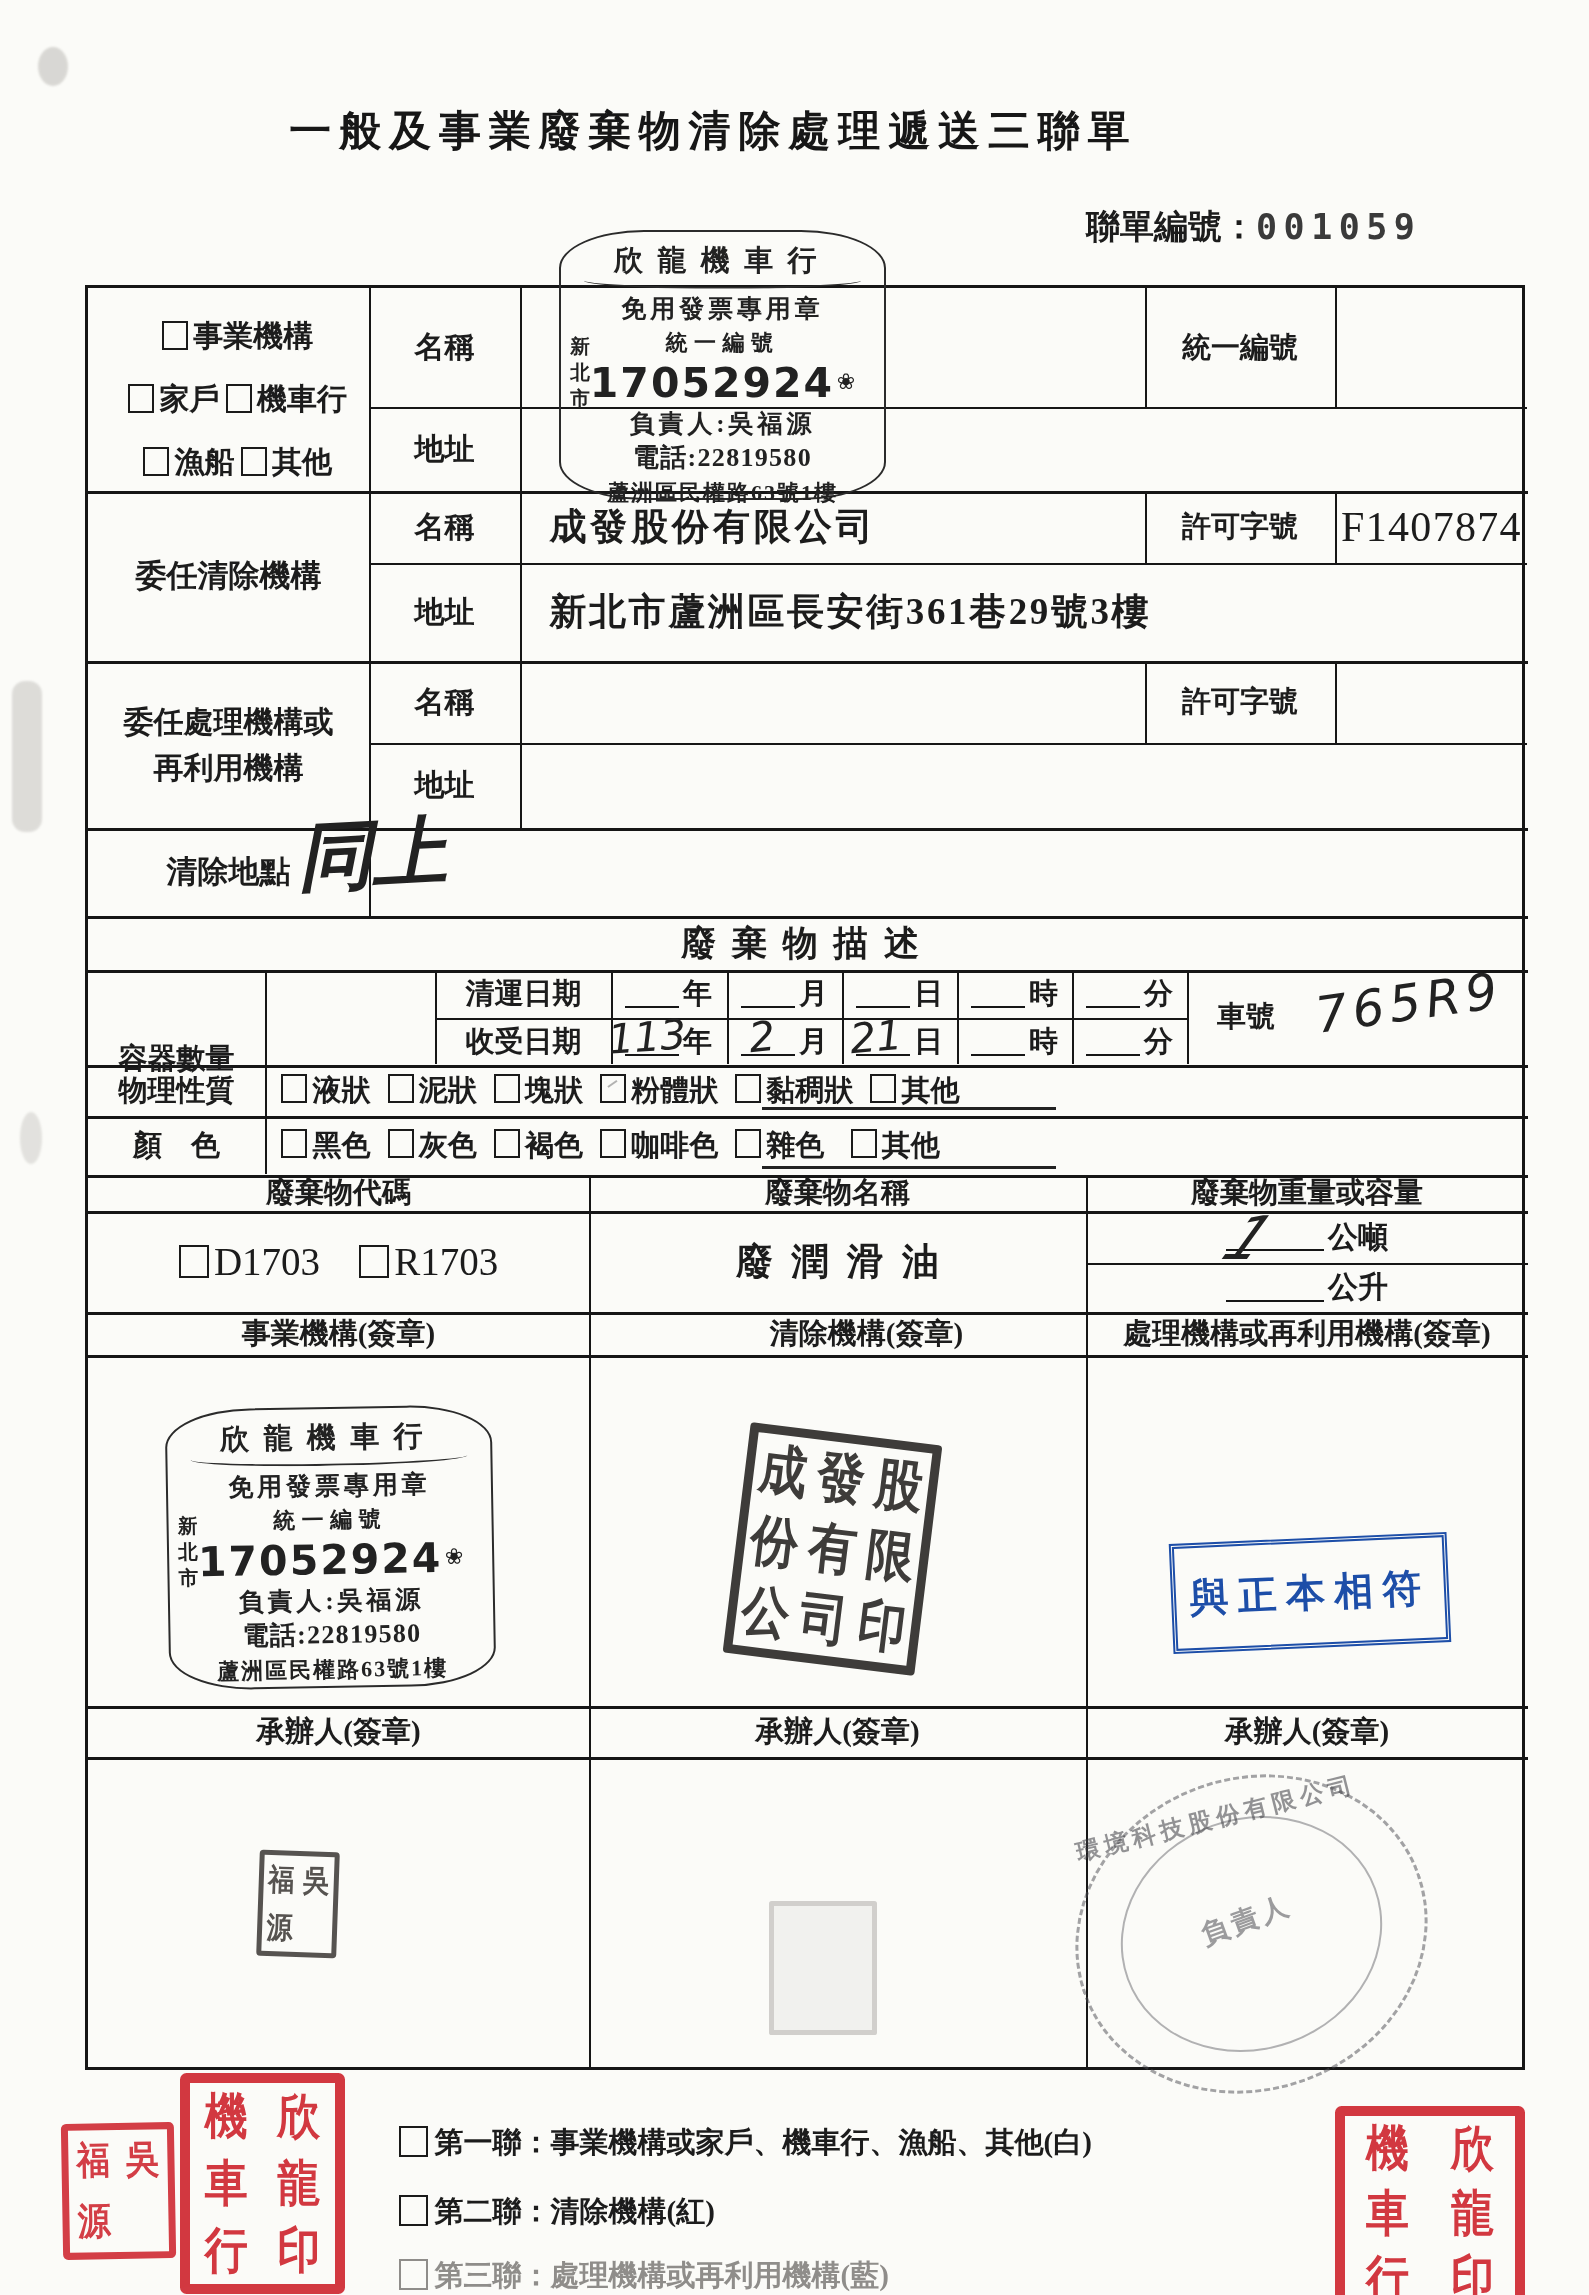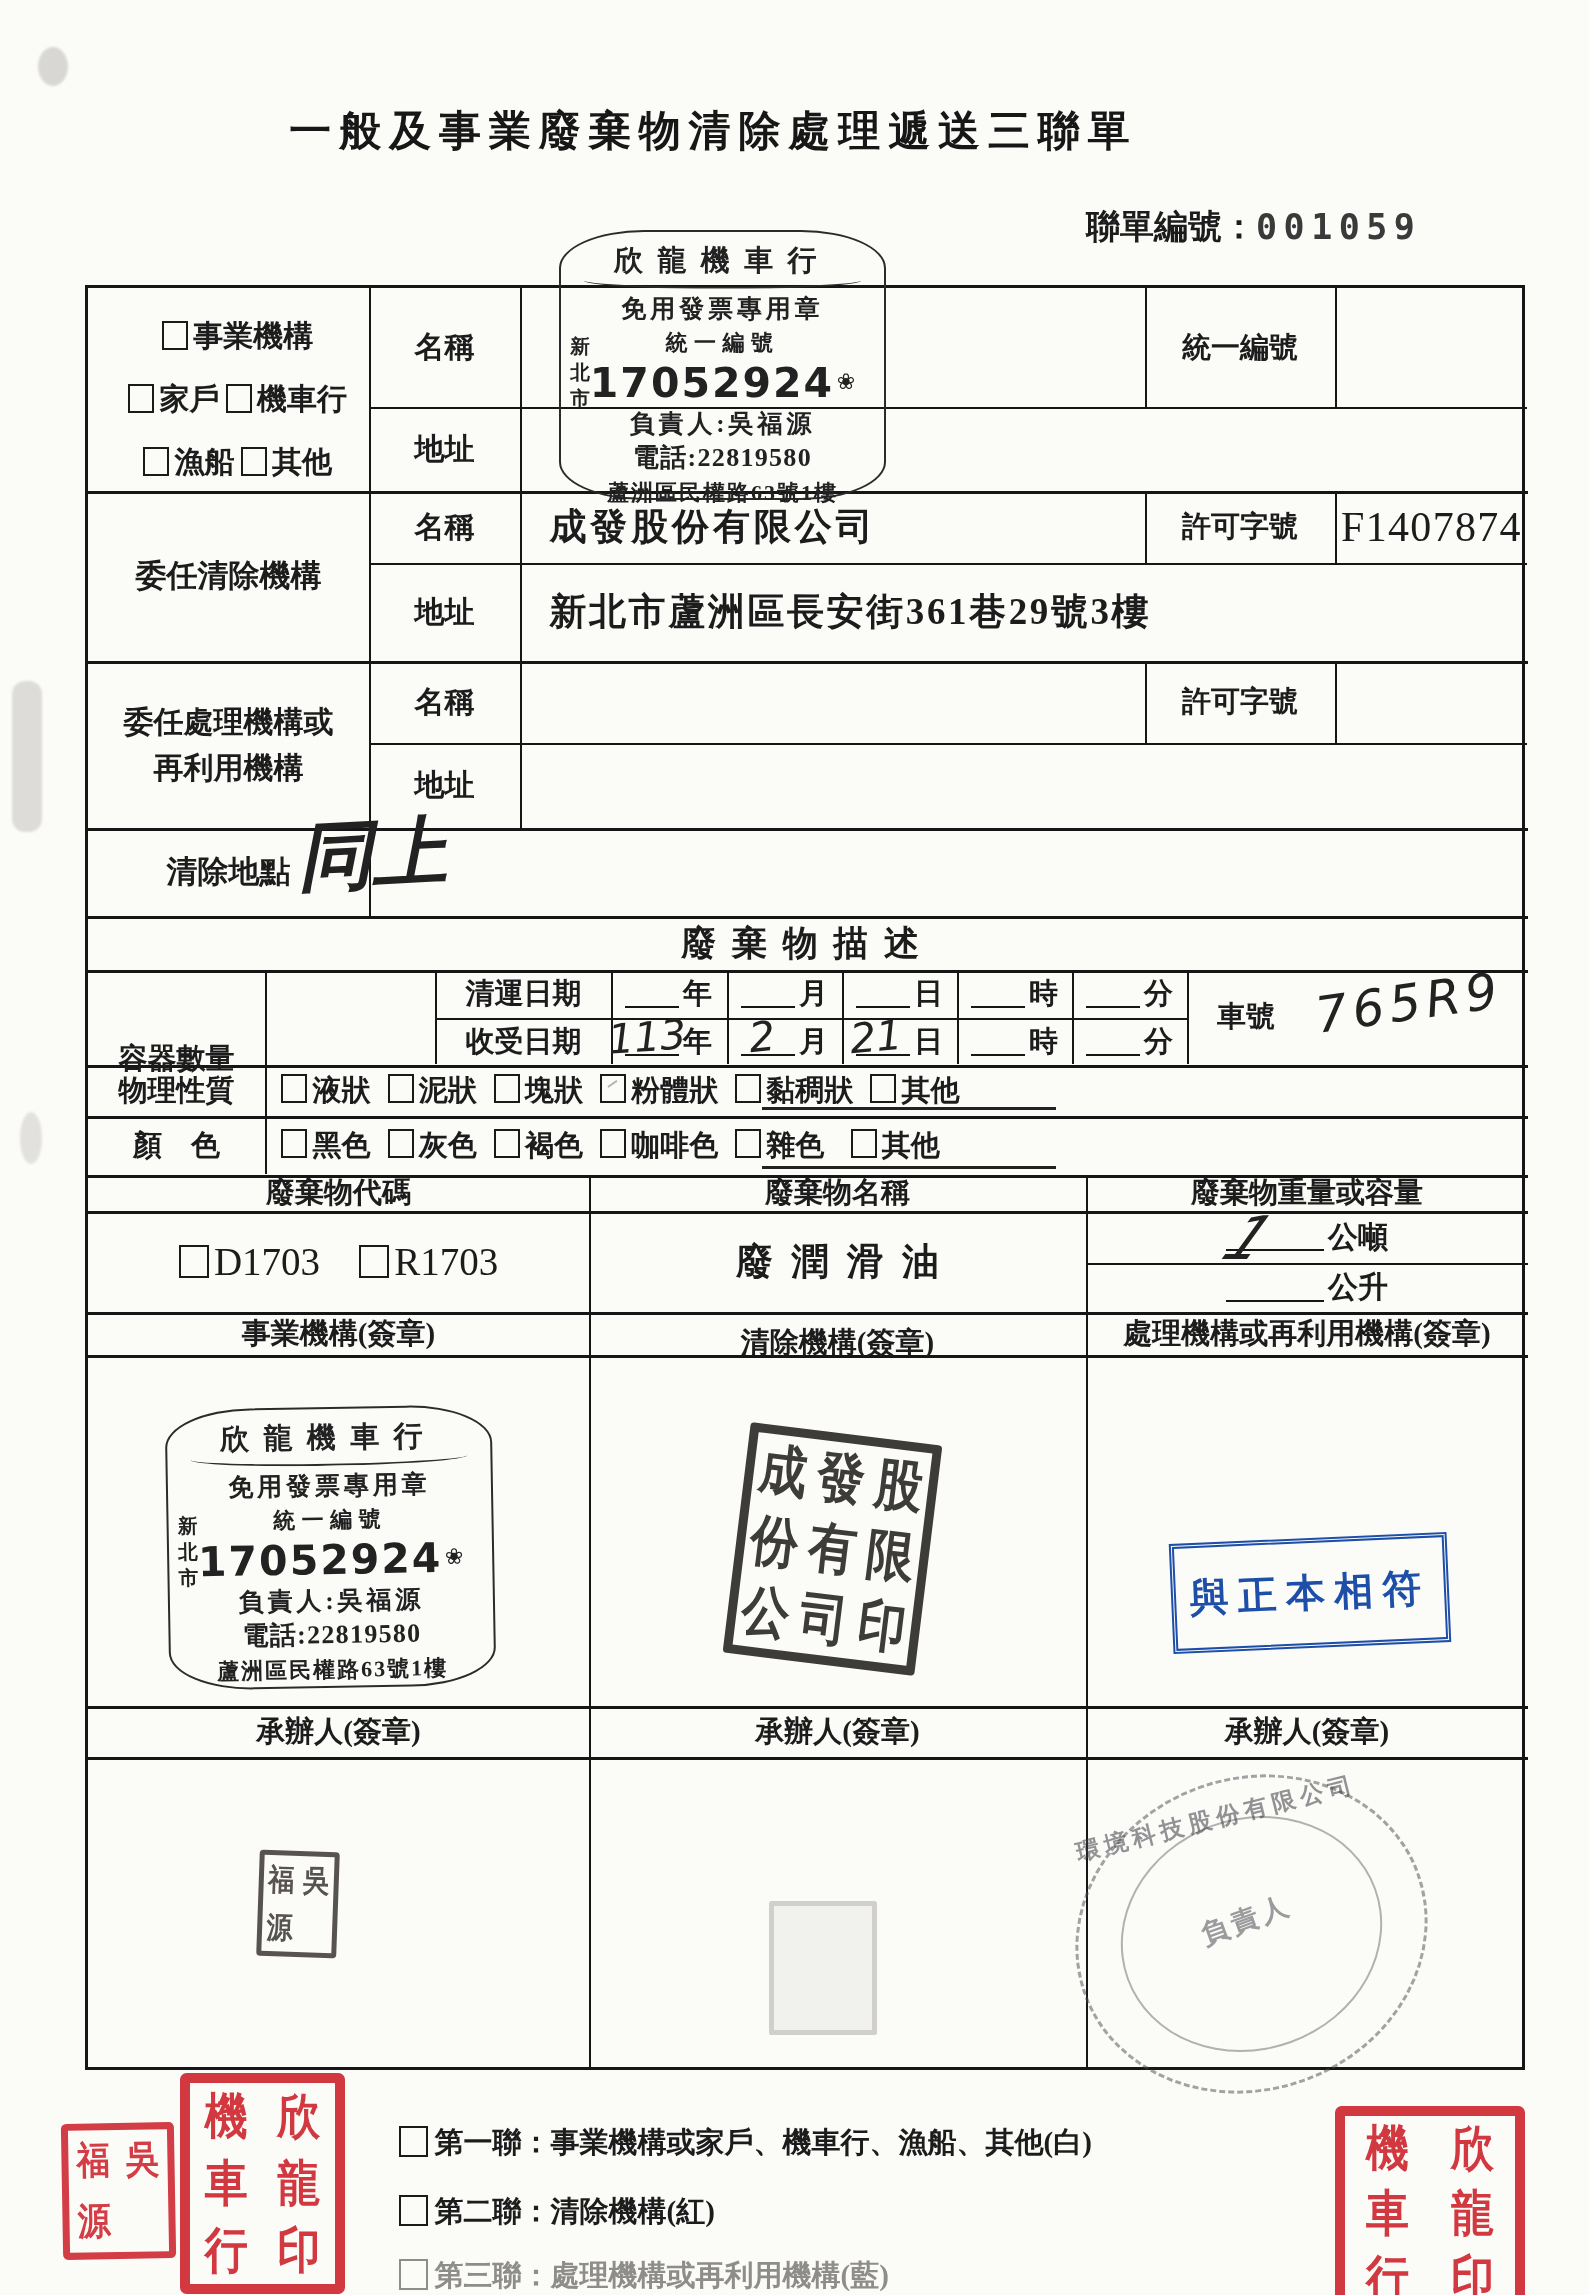--- a/index.html
+++ b/index.html
@@ -242,21 +242,21 @@
   <div class="cell lab46" style="left:998px;top:923px;width:442px;height:52px;">
       <span class="blank w150"></span>
       <span>公噸</span>
     </div>
   <div class="cell lab46" style="left:998px;top:975px;width:442px;height:49px;">
       <span class="blank w150"></span>
       <span>公升</span>
     </div>
 
   <div class="cell lab44" style="left:0;top:1024px;width:501px;height:43px;">事業機構(簽章)</div>
-  <div class="cell lab44" style="left:501px;top:1024px;width:497px;height:44px;margin-top:9px;">清除機構(簽章)</div>
+  <div class="cell lab44" style="left:530px;top:1024px;width:497px;height:44px;">清除機構(簽章)</div>
   <div class="cell lab44" style="left:998px;top:1024px;width:442px;height:43px;">處理機構或再利用機構(簽章)</div>
 
   <div class="cell lab44" style="left:0;top:1418px;width:501px;height:51px;">承辦人(簽章)</div>
   <div class="cell lab44" style="left:501px;top:1418px;width:497px;height:51px;">承辦人(簽章)</div>
   <div class="cell lab44" style="left:998px;top:1418px;width:442px;height:51px;">承辦人(簽章)</div>
 
   <div class="hw" style="left:209px;top:517px;font-size:75px;transform:rotate(-3deg);font-weight:bold;">同上</div>
   <div class="hw" style="left:520px;top:725px;font-size:41px;transform:rotate(-4deg);">113</div>
   <div class="hw" style="left:661px;top:725px;font-size:41px;transform:rotate(-6deg);">2</div>
   <div class="hw" style="left:762px;top:725px;font-size:41px;transform:rotate(-5deg);">21</div>

